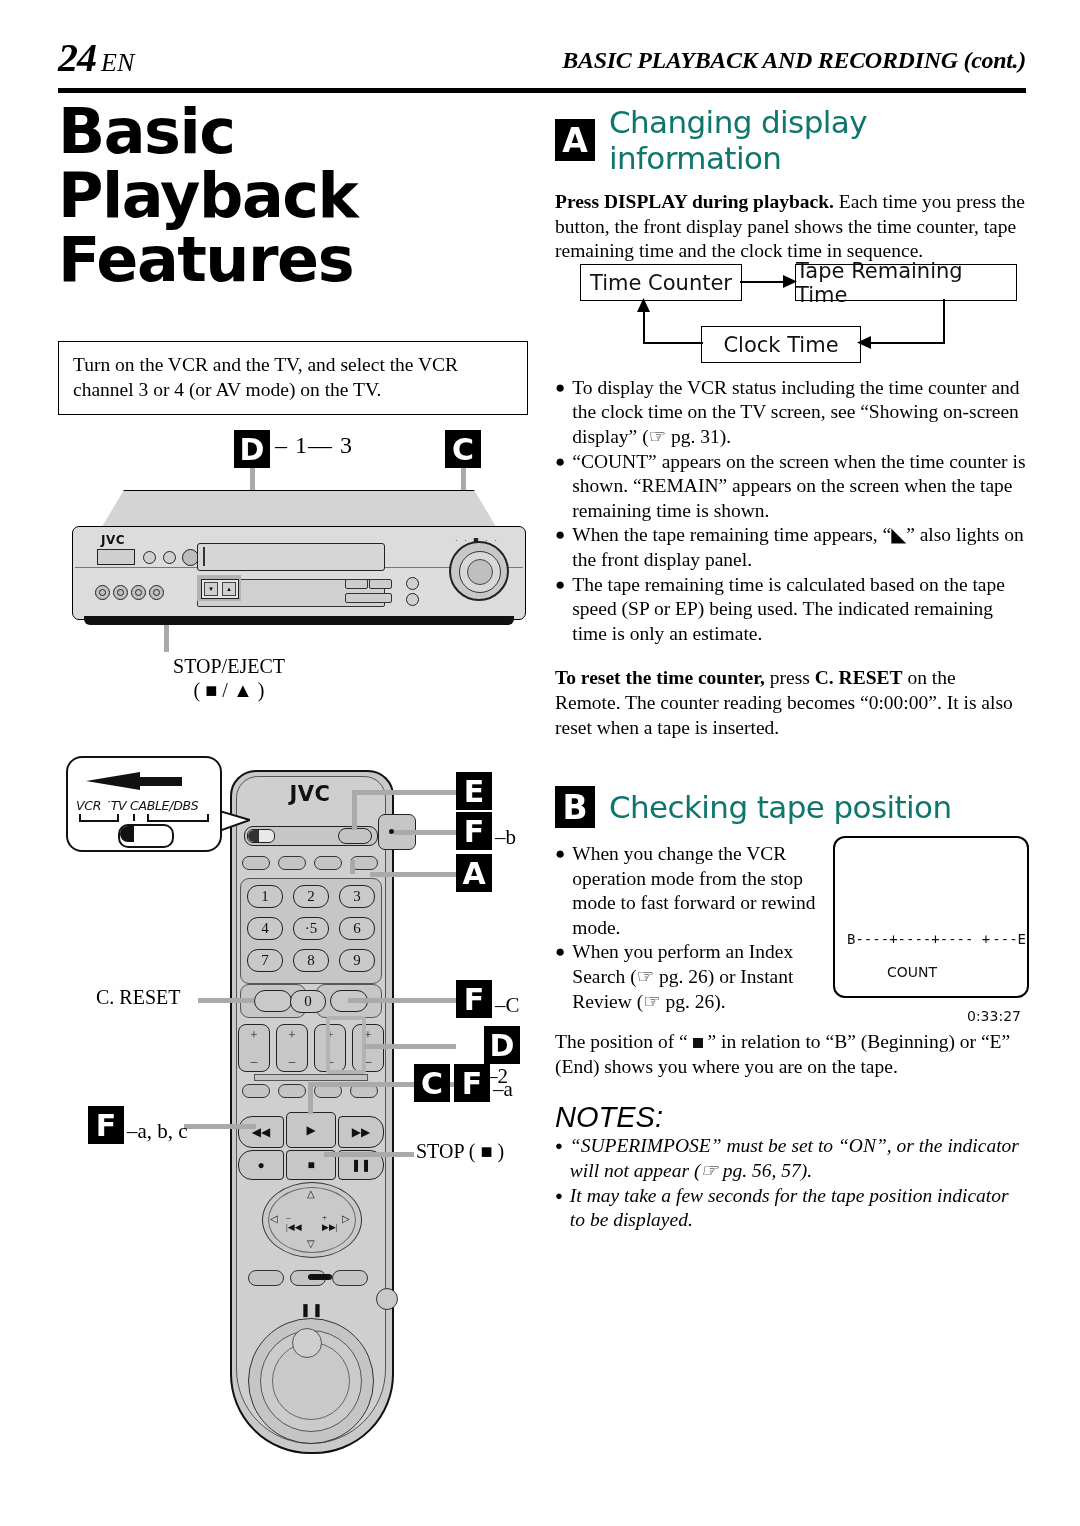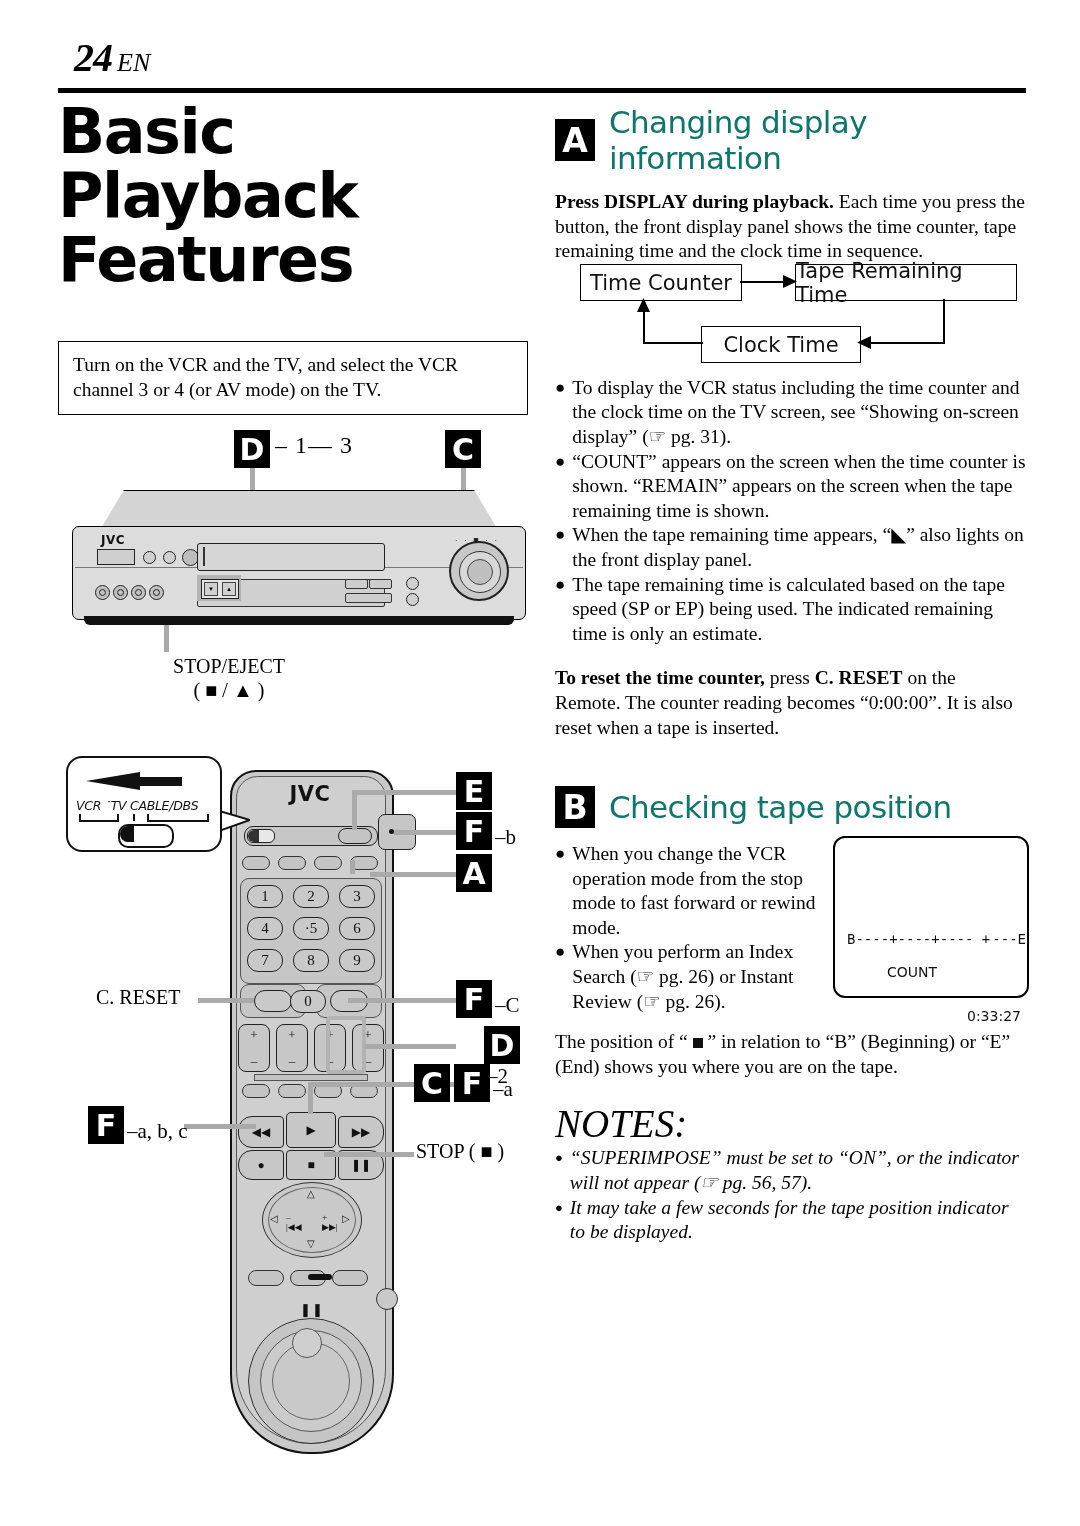--- a/index.html
+++ b/index.html
@@ -8,21 +8,21 @@
     background:#ffffff;
     font-family:"Liberation Serif",serif;
     color:#000;
     position:relative;
     overflow:hidden;
   }
   .page{position:absolute;left:0;top:0;width:1080px;height:1526px;}
 
   
   .hdr{position:absolute;left:58px;top:38px;width:968px;height:52px;}
-  .hdr-page{position:absolute;left:16px;top:0;font-family:"Liberation Serif",serif;
+  .hdr-page{position:absolute;left:0;top:0;font-family:"Liberation Serif",serif;
     font-weight:bold;font-style:italic;font-size:40px;line-height:40px;letter-spacing:-1px;}
   .hdr-en{font-size:26px;font-weight:normal;font-style:italic;margin-left:5px;letter-spacing:0px;}
   .hdr-right{position:absolute;right:0;top:9px;font-family:"Liberation Serif",serif;
     font-weight:bold;font-style:italic;font-size:24px;letter-spacing:-0.3px;white-space:nowrap;}
   .hdr-rule{position:absolute;left:58px;top:88px;width:968px;height:5px;background:#000;}
 
   
   .lcol{position:absolute;left:58px;top:100px;width:470px;}
   .bigtitle{font-family:"DejaVu Sans",sans-serif;font-weight:bold;
     font-size:62px;line-height:64px;letter-spacing:-1.5px;}
@@ -216,33 +216,34 @@
   .tvscreen{position:absolute;left:833px;top:836px;width:192px;height:158px;
     border:2px solid #000;border-radius:12px;background:#fff;}
   .tape-ind{position:absolute;left:12px;top:92px;width:168px;height:18px;
     font-family:"DejaVu Sans Mono",monospace;font-size:14px;color:#111;
     display:flex;align-items:center;letter-spacing:0px;white-space:nowrap;}
   .tv-count{position:absolute;left:0;top:126px;width:192px;
     font-family:"DejaVu Sans",sans-serif;font-size:14px;color:#111;}
   .tv-count .c1{position:absolute;left:52px;}
   .tv-count .c2{position:absolute;left:132px;margin-top:44px;}
 
-  .notes-h{font-family:Liberation Serif, serif;font-style:italic;font-size:39px;color:#000;}
+  .notes-h{font-family:Liberation Sans, sans-serif;font-style:italic;font-size:29px;color:#000;}
   .ital{font-style:italic;}
   .sq{display:inline-block;width:10px;height:10px;background:#111;vertical-align:0px;}
 </style>
 </head>
 <body>
 
 <div class="page">
 
   <div class="hdr">
     <div class="hdr-page">
       <span>24</span><span class="hdr-en">EN</span>
     </div>
+    <div class="hdr-right">BASIC PLAYBACK AND RECORDING (cont.)</div>
   </div>
   <div class="hdr-rule"></div>
 
   <div class="lcol">
     <div class="bigtitle">
       <div>Basic</div>
       <div>Playback</div>
       <div>Features</div>
     </div>
   </div>

